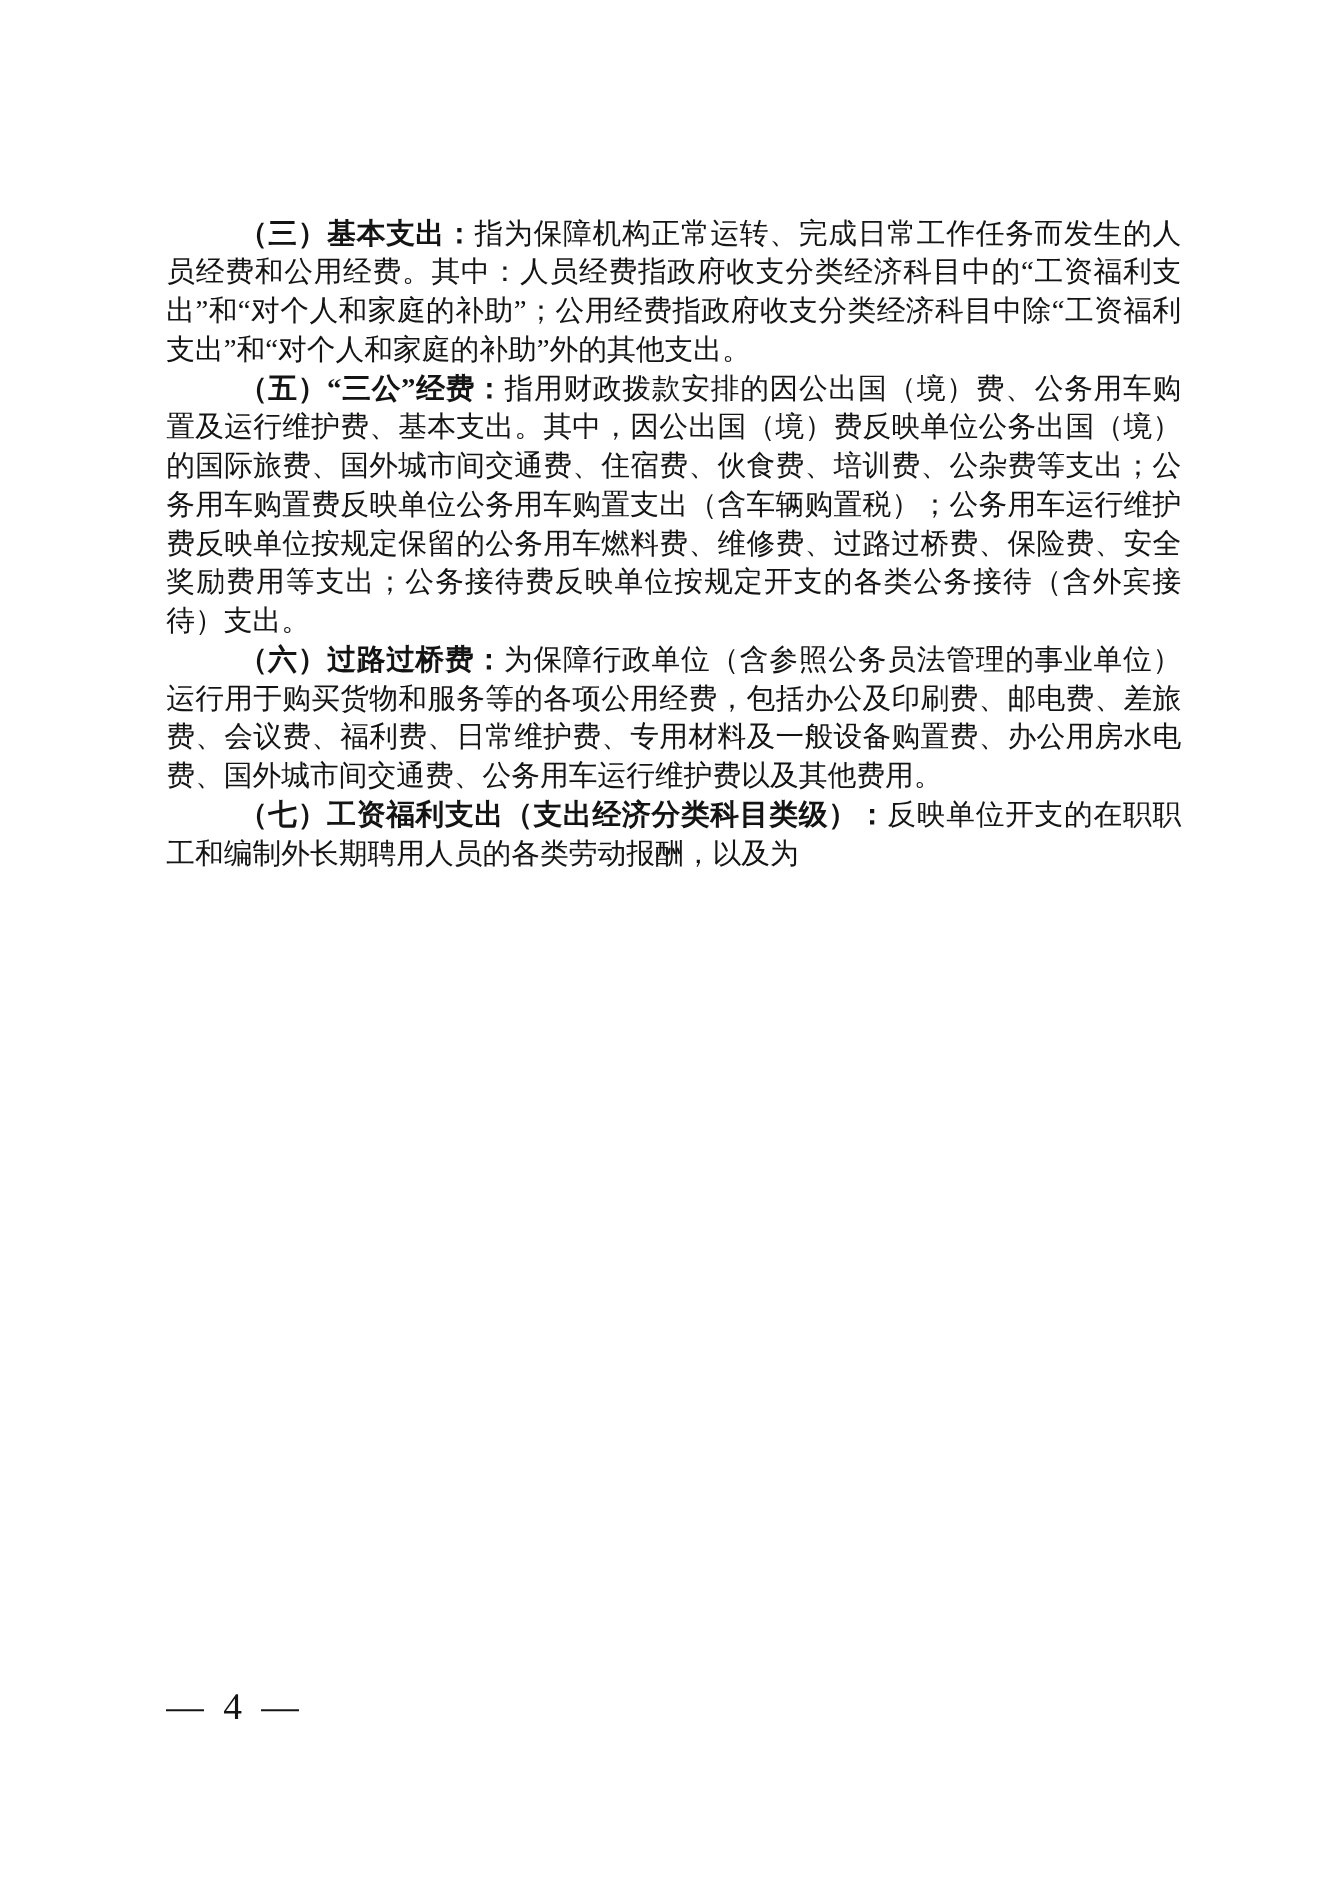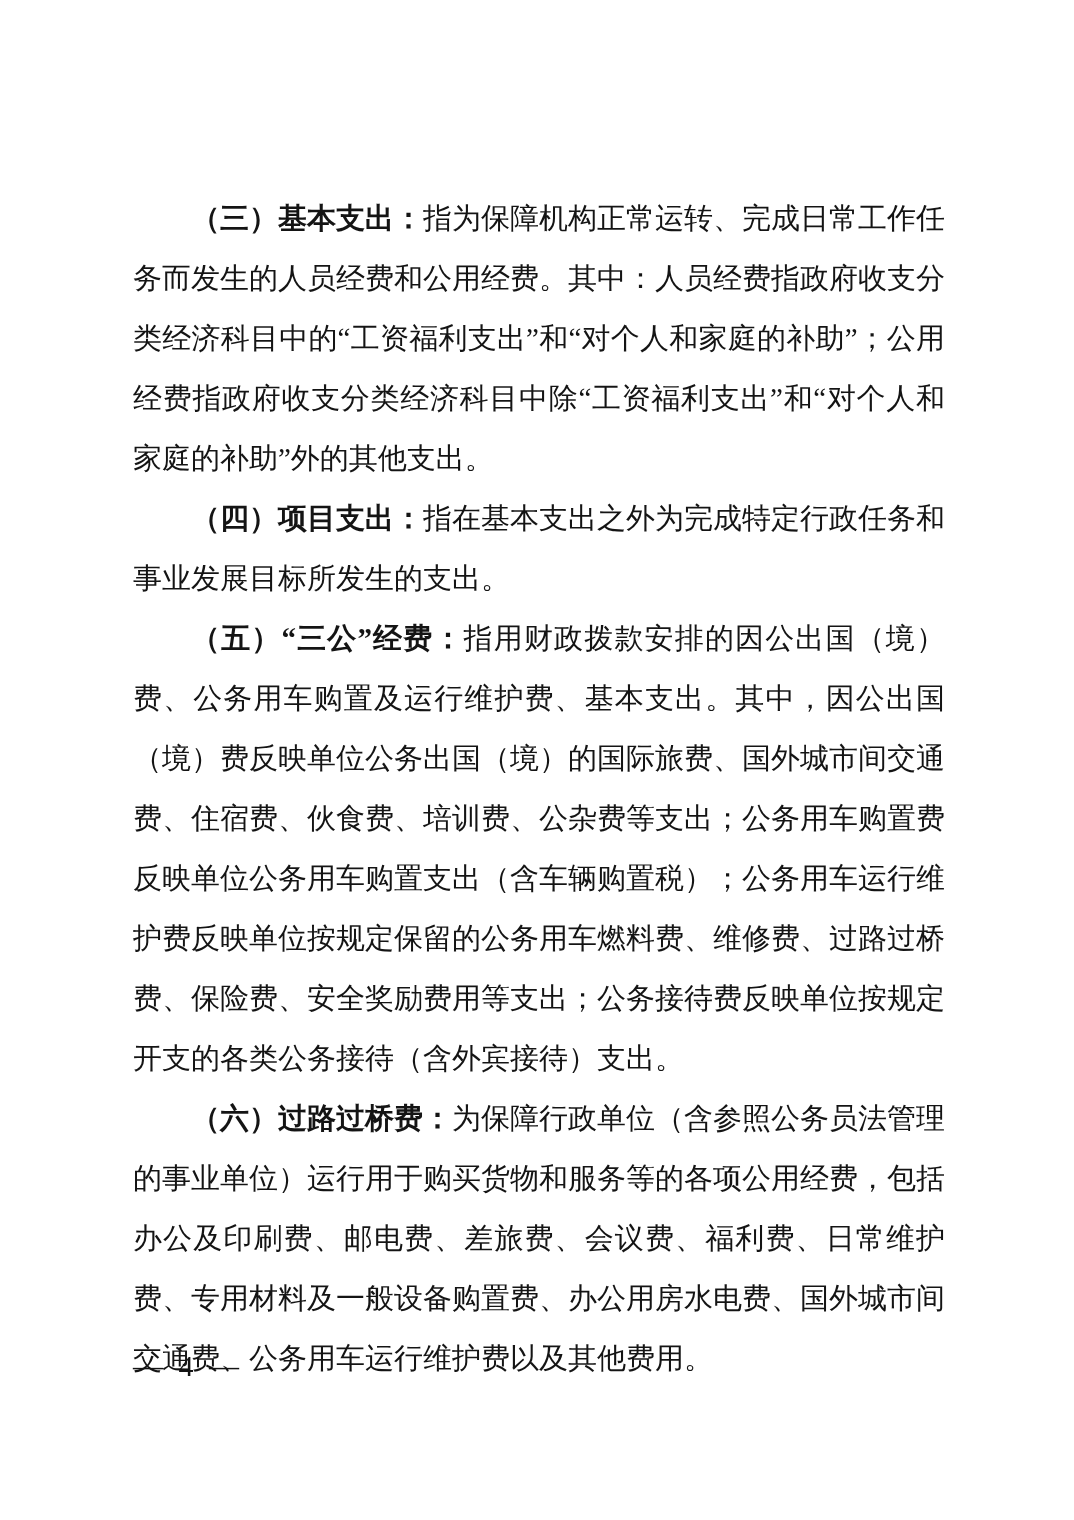--- a/index.html
+++ b/index.html
@@ -12,24 +12,24 @@
     width: 1074px;
     height: 1520px;
     background: #ffffff;
     overflow: hidden;
     font-family: "Liberation Serif", "DejaVu Serif", serif;
     color: #141414;
   }
   .text-block {
     position: absolute;
     left: 133px;
-    top: 188px;
+    top: 171px;
     width: 812px;
-    font-size: 29px;
-    line-height: 60px;
+    font-size: 23px;
+    line-height: 31px;
     text-align: justify;
     text-justify: inter-ideograph;
   }
   .text-block p {
     margin: 0;
     padding: 0;
     text-indent: 58px; 
   }
   .term-label {
     font-weight: 700;
@@ -52,30 +52,30 @@
 <body>
 
 <div class="page">
 
   <div class="text-block">
 
     <p>
       <span class="term-label">（三）基本支出：</span><span class="term-definition">指为保障机构正常运转、完成日常工作任务而发生的人员经费和公用经费。其中：人员经费指政府收支分类经济科目中的“工资福利支出”和“对个人和家庭的补助”；公用经费指政府收支分类经济科目中除“工资福利支出”和“对个人和家庭的补助”外的其他支出。</span>
     </p>
 
-    <p>
-      <span class="term-label">（四）项目支出：</span><span class="term-definition">指在基本支出之外为完成特定行政任务和事业发展目标所发生的支出。</span>
-    </p>
 
     <p>
       <span class="term-label">（五）“三公”经费：</span><span class="term-definition">指用财政拨款安排的因公出国（境）费、公务用车购置及运行维护费、基本支出。其中，因公出国（境）费反映单位公务出国（境）的国际旅费、国外城市间交通费、住宿费、伙食费、培训费、公杂费等支出；公务用车购置费反映单位公务用车购置支出（含车辆购置税）；公务用车运行维护费反映单位按规定保留的公务用车燃料费、维修费、过路过桥费、保险费、安全奖励费用等支出；公务接待费反映单位按规定开支的各类公务接待（含外宾接待）支出。</span>
     </p>
 
     <p>
       <span class="term-label">（六）过路过桥费：</span><span class="term-definition">为保障行政单位（含参照公务员法管理的事业单位）运行用于购买货物和服务等的各项公用经费，包括办公及印刷费、邮电费、差旅费、会议费、福利费、日常维护费、专用材料及一般设备购置费、办公用房水电费、国外城市间交通费、公务用车运行维护费以及其他费用。</span>
     </p>
 
+    <p>
+      <span class="term-label">（七）工资福利支出（支出经济分类科目类级）：</span><span class="term-definition">反映单位开支的在职职工和编制外长期聘用人员的各类劳动报酬，以及为</span>
+    </p>
 
   </div>
 
   <div class="page-number">— 4 —</div>
 
 </div>
 
 </body></html>

